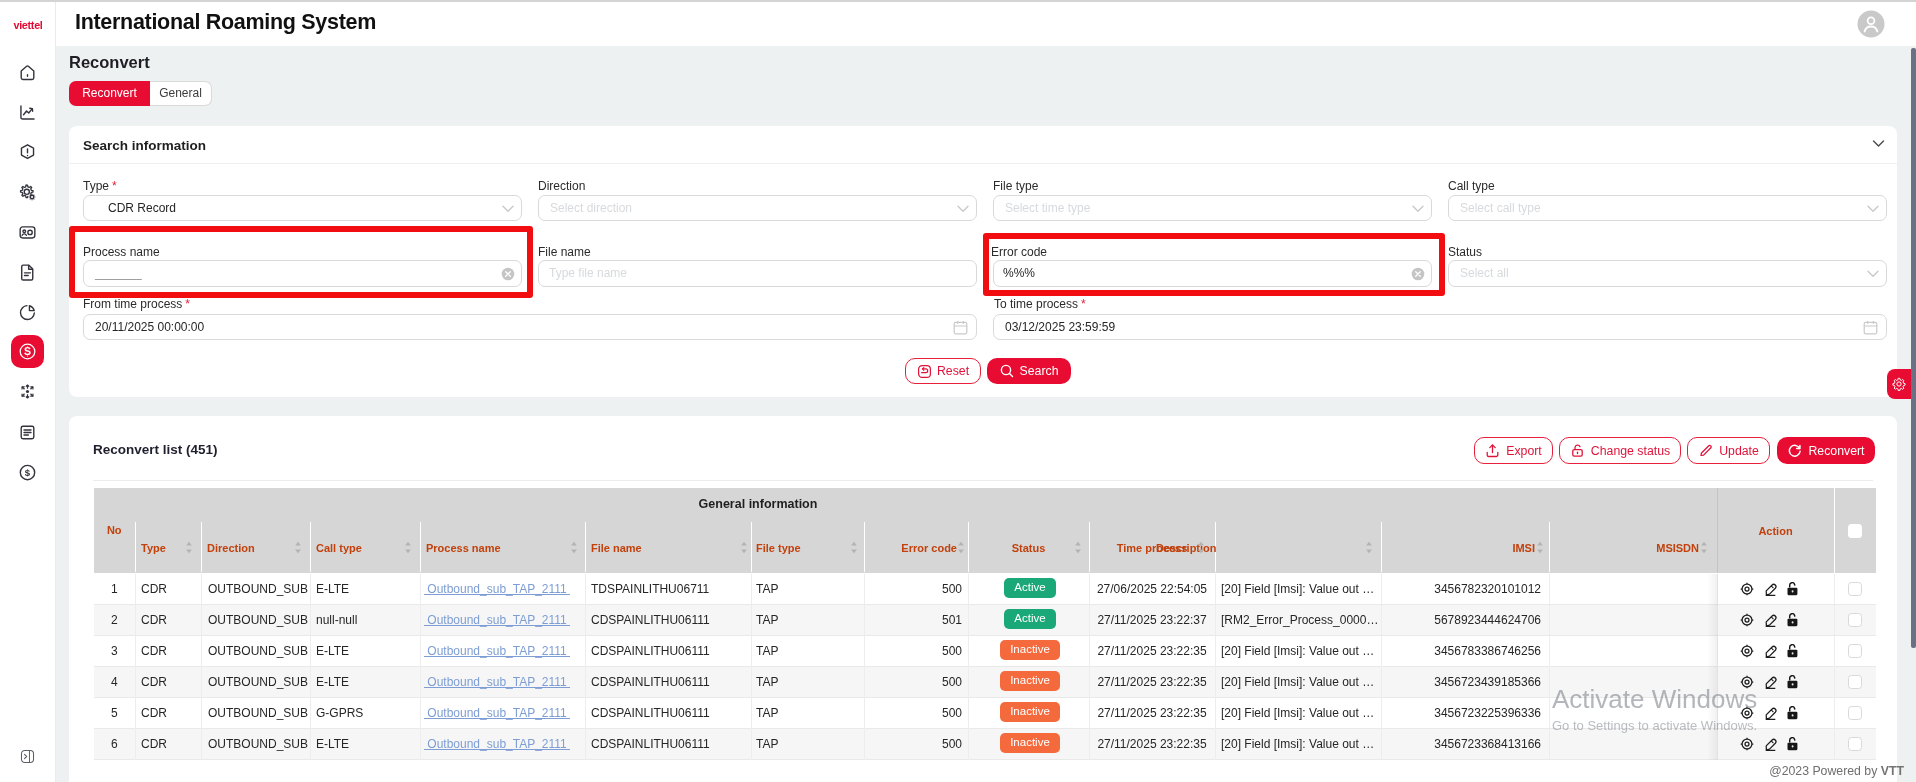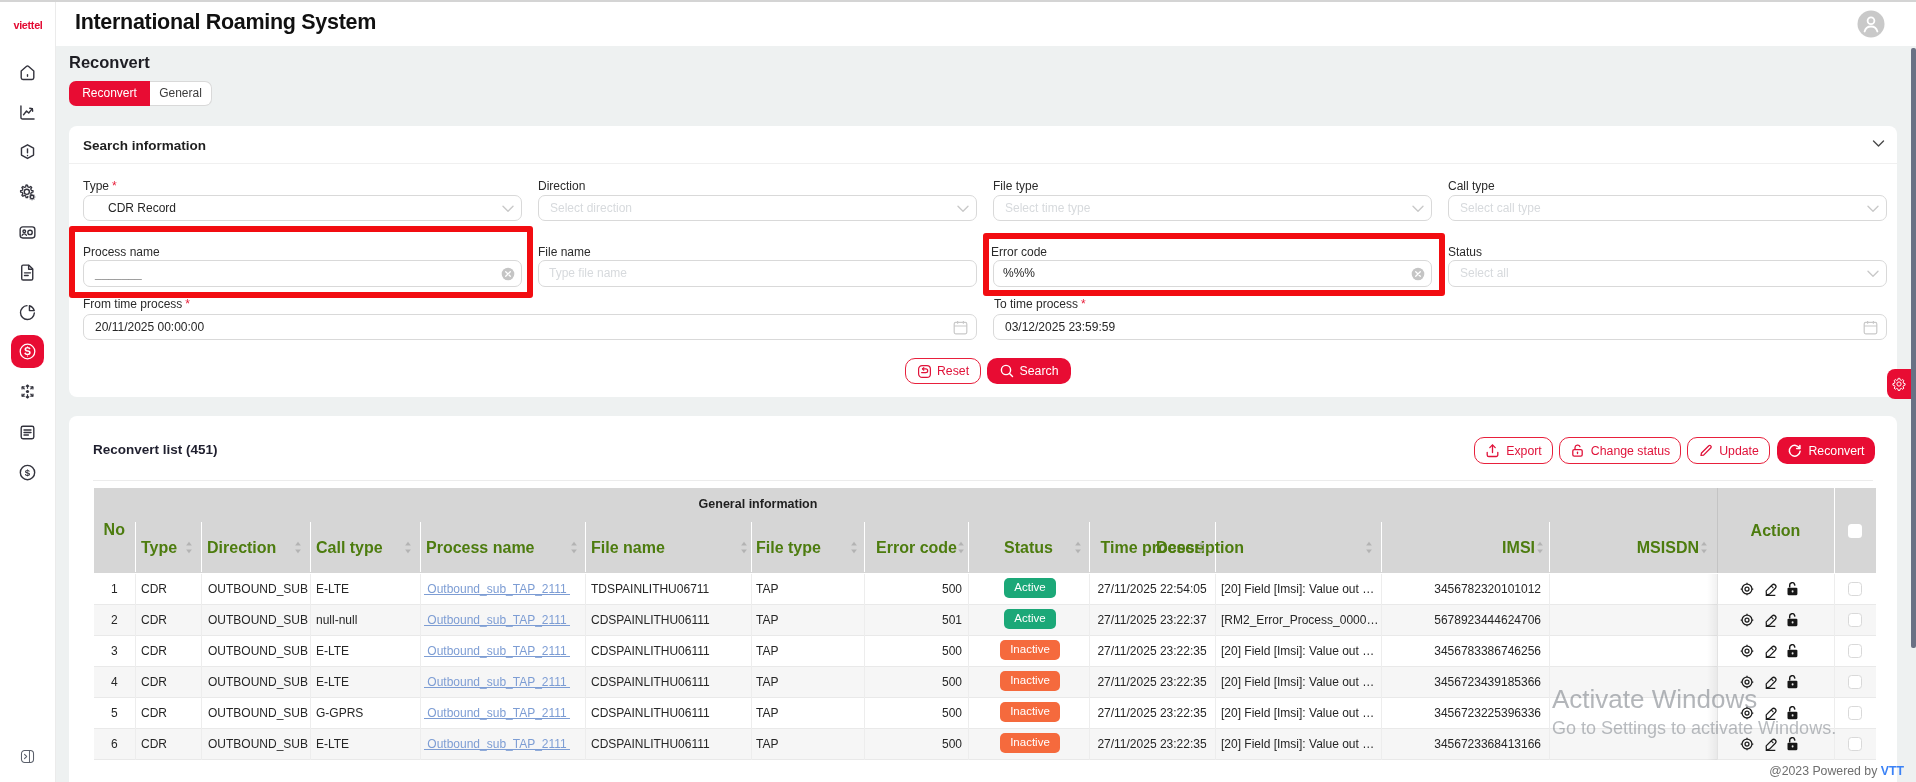--- a/index.html
+++ b/index.html
@@ -4,21 +4,21 @@
 *{margin:0;padding:0;box-sizing:border-box}
 html,body{width:1916px;height:782px;overflow:hidden}
 body{font-family:"Liberation Sans",sans-serif;background:#fff;position:relative;color:#262626}
 .abs{position:absolute}
 .lbl{font-size:12px;color:#2b2b2b;line-height:14px;white-space:nowrap}
 .star{color:#e8203c;font-size:12px;margin-left:3px}
 .inp{position:absolute;height:26px;background:#fff;border:1px solid #d9d9d9;border-radius:7px}
 .inptx{position:absolute;font-size:12px;line-height:26px;white-space:nowrap;color:#262626}
 .ph{color:#d7dadd}
 .cell{position:absolute;font-size:12px;line-height:31px;white-space:nowrap;color:#262626;overflow:hidden}
-.hlbl{position:absolute;font-size:16px;font-weight:bold;color:#4d7c0f;line-height:16px;white-space:nowrap}
+.hlbl{position:absolute;font-size:11px;font-weight:bold;color:#c2410c;line-height:16px;white-space:nowrap}
 .btn{position:absolute;display:flex;align-items:center;justify-content:center;border-radius:10px;font-size:12.3px;white-space:nowrap}
 .btn.o{background:#fff;border:1px solid #e8203c;color:#e0133a}
 .btn.f{background:#e80c33;color:#fff}
 .chip{position:absolute;height:19.5px;border-radius:5px;color:#fff;font-size:11.5px;line-height:19.5px;text-align:center}
 </style></head>
 <body>
 <div class="abs" style="left:0;top:0;width:1916px;height:2px;background:#d4d4d4"></div>
 <div class="abs" style="left:56px;top:46px;width:1860px;height:736px;background:#eef1f1"></div>
 <div class="abs" style="left:56px;top:2px;width:1860px;height:44px;background:#fff"></div>
 <div class="abs" style="left:75px;top:10px;font-size:21.5px;font-weight:bold;color:#111;letter-spacing:-0.3px;white-space:nowrap" id="ttl">International Roaming System</div>
@@ -293,21 +293,21 @@
 <div class="abs" style="left:1717px;top:573.5px;width:1px;height:31px;background:#e2e2e2"></div>
 <div class="cell" style="left:93.5px;top:573.5px;width:41.5px;text-align:center">1</div>
 <div class="cell" style="left:141px;top:573.5px">CDR</div>
 <div class="cell" style="left:208px;top:573.5px">OUTBOUND_SUB</div>
 <div class="cell" style="left:316px;top:573.5px">E-LTE</div>
 <div class="cell" style="left:424px;top:573.5px;color:#7d9dd4;text-decoration:underline">&nbsp;Outbound_sub_TAP_2111&nbsp;</div>
 <div class="cell" style="left:591px;top:573.5px">TDSPAINLITHU06711</div>
 <div class="cell" style="left:756px;top:573.5px">TAP</div>
 <div class="cell" style="left:863px;top:573.5px;width:99px;text-align:right">500</div>
 <div class="chip" style="left:1004px;top:578.0px;width:52px;background:#1ba878">Active</div>
-<div class="cell" style="left:1089px;top:573.5px;width:126px;text-align:center">27/11/2025 22:54:05</div>
+<div class="cell" style="left:1089px;top:573.5px;width:126px;text-align:center">27/06/2025 22:54:05</div>
 <div class="cell" style="left:1221px;top:573.5px;width:156px">[20] Field [Imsi]: Value out …</div>
 <div class="cell" style="left:1381px;top:573.5px;width:160px;text-align:right">3456782320101012</div>
 <svg width="14" height="14" viewBox="0 0 14 14" style="position:absolute;left:1740px;top:582.0px">
     <circle cx="7" cy="7" r="4.9" fill="none" stroke="#1d1d1d" stroke-width="1.25"></circle>
     <circle cx="7" cy="7" r="2" fill="none" stroke="#1d1d1d" stroke-width="1.25"></circle>
     <path d="M7 .7V2M7 12v1.3M.7 7H2M12 7h1.3" stroke="#1d1d1d" stroke-width="1.25"></path>
   </svg>
 <svg width="15" height="15" viewBox="0 0 15 15" style="position:absolute;left:1763px;top:581.0px">
     <path d="M3.2 9.9 9.1 4a2.3 2.3 0 0 1 3.25 3.25L6.5 13.1l-3.1.8z" fill="none" stroke="#1d1d1d" stroke-width="1.25" stroke-linejoin="round"></path>
     <path d="M8.2 4.9l2.2 2.2" stroke="#1d1d1d" stroke-width="1.1"></path>
@@ -533,19 +533,19 @@
     <path d="M8.2 4.9l2.2 2.2" stroke="#1d1d1d" stroke-width="1.1"></path>
     <path d="M2.7 14.4h9.6" stroke="#1d1d1d" stroke-width="1.3"></path>
   </svg>
 <svg width="13" height="15" viewBox="0 0 13 15" style="position:absolute;left:1786px;top:736.5px">
     <rect x="1.5" y="5.7" width="9.9" height="7.5" rx="1.1" fill="#161616"></rect>
     <path d="M3.7 5.4V3.2a2.5 2.5 0 0 1 4.9-.75l.3 1.15" fill="none" stroke="#161616" stroke-width="1.45"></path>
     <rect x="5.7" y="8.3" width="1.8" height="2.3" rx="0.8" fill="#e8e8e8"></rect>
   </svg>
 <div class="abs" style="left:1848px;top:737.0px;width:14px;height:14px;background:#fff;border:1px solid #d9d9d9;border-radius:3.5px"></div>
 <div class="abs" style="left:1552px;top:684px;font-size:26px;color:rgba(116,122,130,0.55);white-space:nowrap;z-index:30">Activate Windows</div>
-<div class="abs" style="left:1552px;top:718px;font-size:18px;color:rgba(116,122,130,0.50);white-space:nowrap;z-index:30">Go to Settings to activate Windows.</div>
-<div class="abs" style="left:1504px;top:764px;width:400px;text-align:right;font-size:12.3px;color:#6e6e6e;z-index:30">@2023 Powered by <b style="color:#3b82f6">VTT</b></div>
+<div class="abs" style="left:1552px;top:718px;font-size:13px;color:rgba(116,122,130,0.50);white-space:nowrap;z-index:30">Go to Settings to activate Windows.</div>
+<div class="abs" style="left:1504px;top:764px;width:400px;text-align:right;font-size:12.3px;color:#6e6e6e;z-index:30">@2023 Powered by <b style="color:#737373">VTT</b></div>
 <div class="abs" style="left:1887px;top:369px;width:25px;height:30px;background:#e80c33;border-radius:8px 0 0 8px;z-index:50"></div>
 <svg class="abs" style="left:1891px;top:376px;z-index:51" width="16" height="16" viewBox="0 0 24 24">
 <path d="M10.8 3.5h2.4l.5 2.3 1.9.8 2-1.3 1.7 1.7-1.3 2 .8 1.9 2.3.5v2.4l-2.3.5-.8 1.9 1.3 2-1.7 1.7-2-1.3-1.9.8-.5 2.3h-2.4l-.5-2.3-1.9-.8-2 1.3-1.7-1.7 1.3-2-.8-1.9-2.3-.5v-2.4l2.3-.5.8-1.9-1.3-2 1.7-1.7 2 1.3 1.9-.8z" fill="none" stroke="#fff" stroke-width="1.5" stroke-linejoin="round"></path>
 <circle cx="12" cy="12" r="3.2" fill="none" stroke="#fff" stroke-width="1.5"></circle>
 </svg>
 <div class="abs" style="left:1911px;top:48px;width:5px;height:600px;background:#6a7184;border-radius:2px;z-index:61"></div>
 </body></html>

